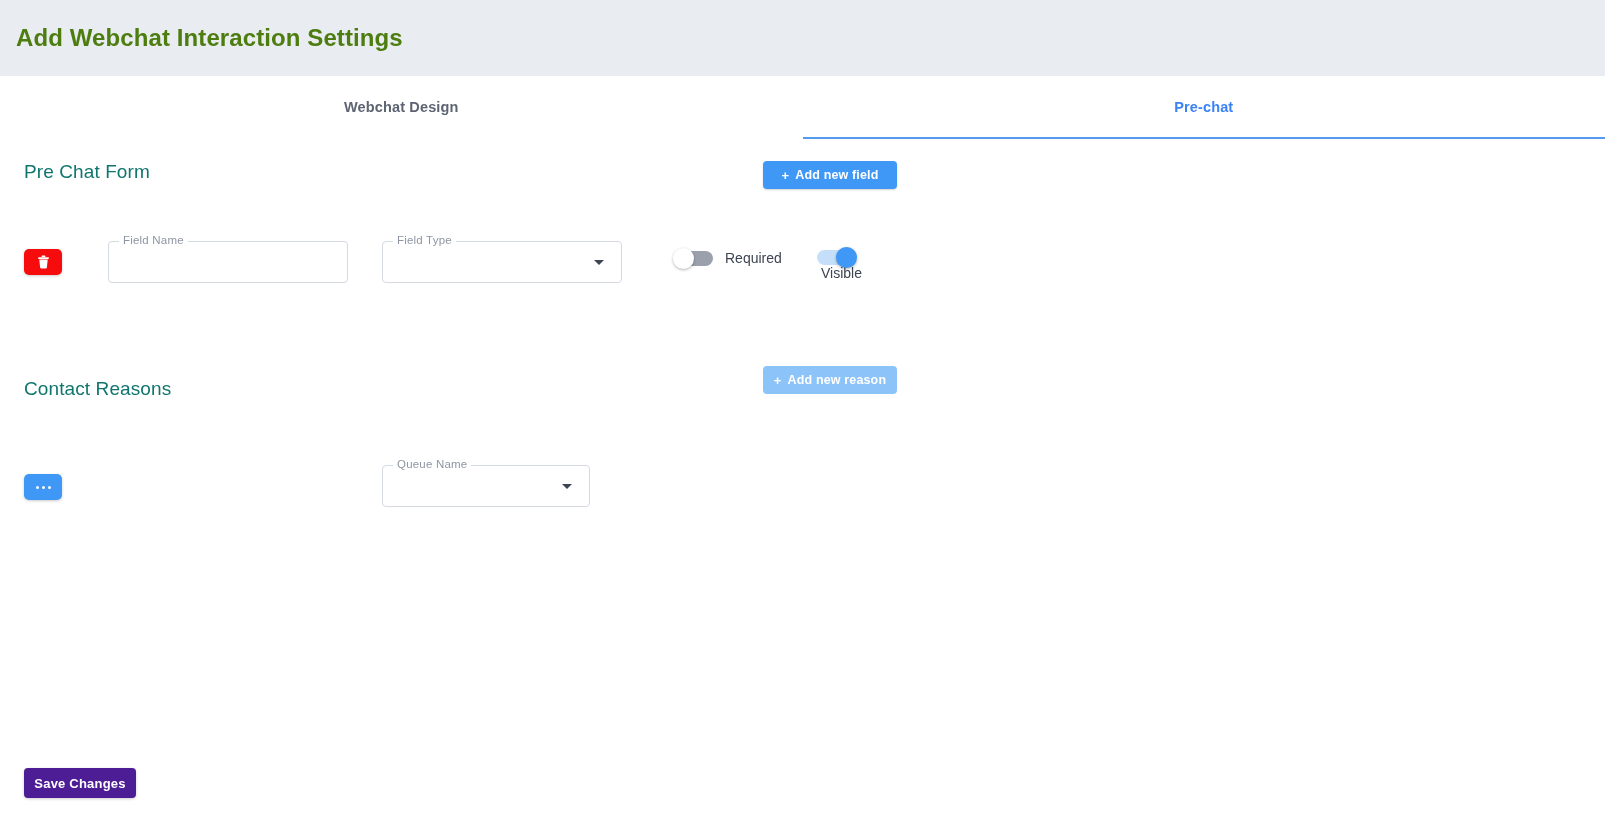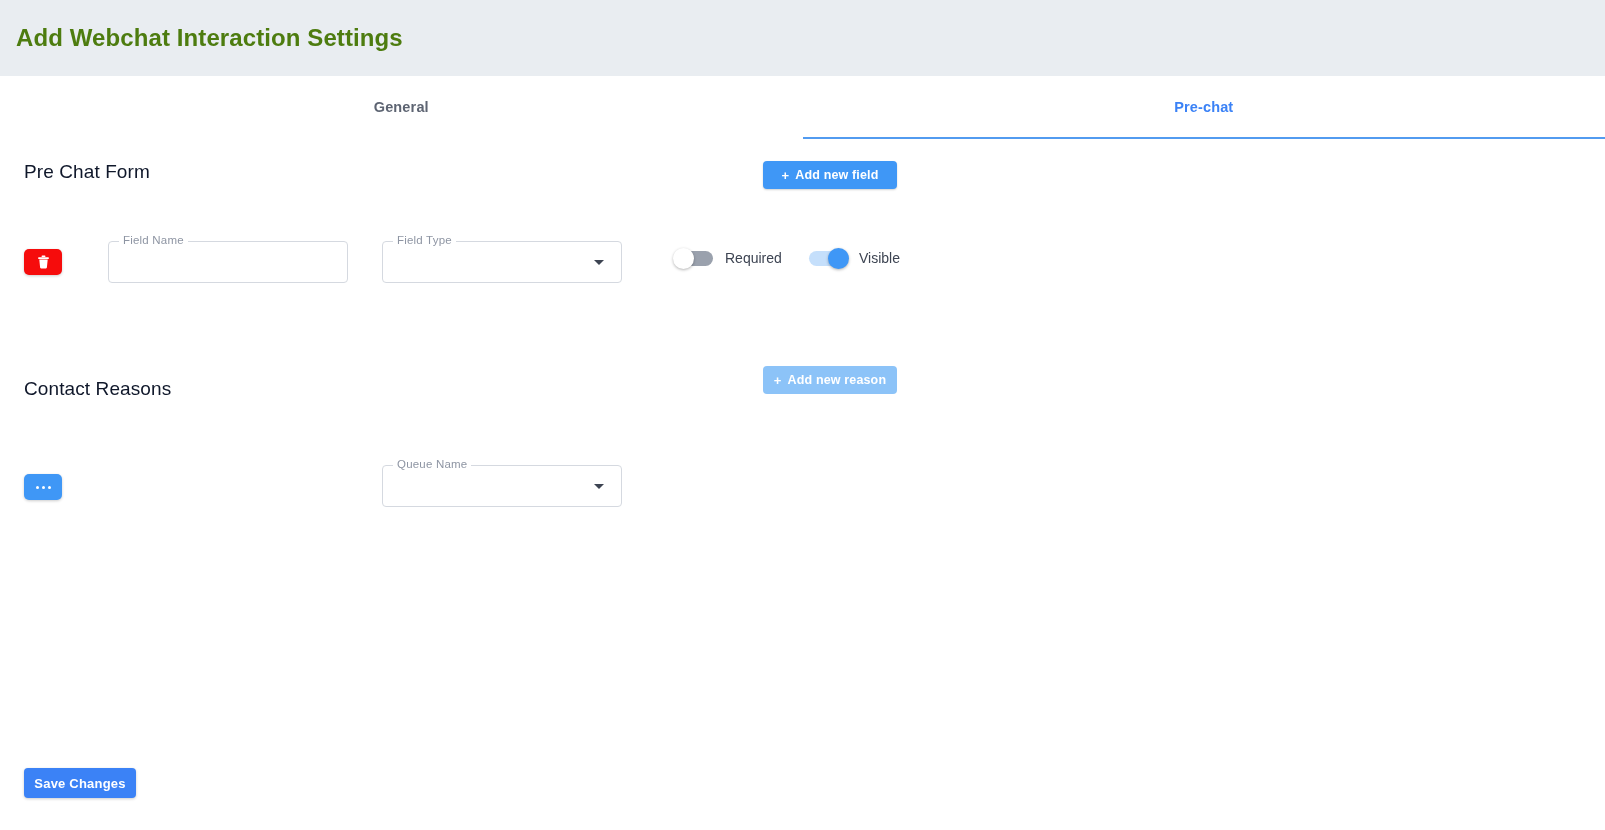--- a/index.html
+++ b/index.html
@@ -75,21 +75,21 @@
   }
 
   .section-head {
     position: absolute;
     height: 34px;
     display: flex;
     align-items: center;
   }
   .section-title {
     font-size: 19px;
-    color: #0f172a;
+    color: #0f766e;
     letter-spacing: 0.1px;
     white-space: nowrap;
   }
 
   .btn {
     border: none;
     border-radius: 4px;
     cursor: pointer;
     font-family: "Liberation Sans", sans-serif;
     color: #ffffff;
@@ -254,39 +254,39 @@
     white-space: nowrap;
   }
 
   
   .btn-save {
     position: absolute;
     left: 24px;
     top: 768px;
     width: 112px;
     height: 30px;
-    background: #3b82f6;
+    background: #4c1d95;
     font-size: 13px;
     font-weight: bold;
     letter-spacing: 0.2px;
     box-shadow: 0 1px 3px rgba(0,0,0,0.2);
   }
 
   svg { display: block; }
 </style>
 </head>
 <body>
 
 <div class="page-header">
   <div class="page-title">Add Webchat Interaction Settings</div>
 </div>
 
 <div class="tab-bar">
   <div class="tab">
-    <span>General</span>
+    <span>Webchat Design</span>
   </div>
   <div class="tab active">
     <span>Pre-chat</span>
   </div>
 </div>
 
 <div class="content">
 
   <div class="section-head" style="left:24px; top:16px;">
     <div class="section-title">Pre Chat Form</div>
@@ -323,21 +323,21 @@
     </div>
 
     <div class="toggle-group" style="left:675px; top:15px;">
       <div class="switch off">
         <span class="track"></span>
         <span class="knob"></span>
       </div>
       <span class="toggle-label">Required</span>
     </div>
 
-    <div class="toggle-group" style="left:809px; top:15px;">
+    <div class="toggle-group" style="left:809px; top:15px;flex-direction:column;">
       <div class="switch on">
         <span class="track"></span>
         <span class="knob"></span>
       </div>
       <span class="toggle-label">Visible</span>
     </div>
   </div>
 
   <div class="section-head" style="left:24px; top:233px;">
     <div class="section-title">Contact Reasons</div>
@@ -352,21 +352,21 @@
 
     <button class="row-action btn-more" style="left:24px; top:15px;">
       <span class="dots">
           <i></i>
           <i></i>
           <i></i>
         </span>
     </button>
 
 
-    <div class="mfield" style="left:382px; top:6px; width:240px;">
+    <div class="mfield" style="left:382px; top:6px; width:208px;">
       <div class="outline"></div>
       <div class="notch">Queue Name</div>
       <div class="selectbox"></div>
       <span class="caret"></span>
     </div>
 
   </div>
 </div>
 
 <button class="btn btn-save">

